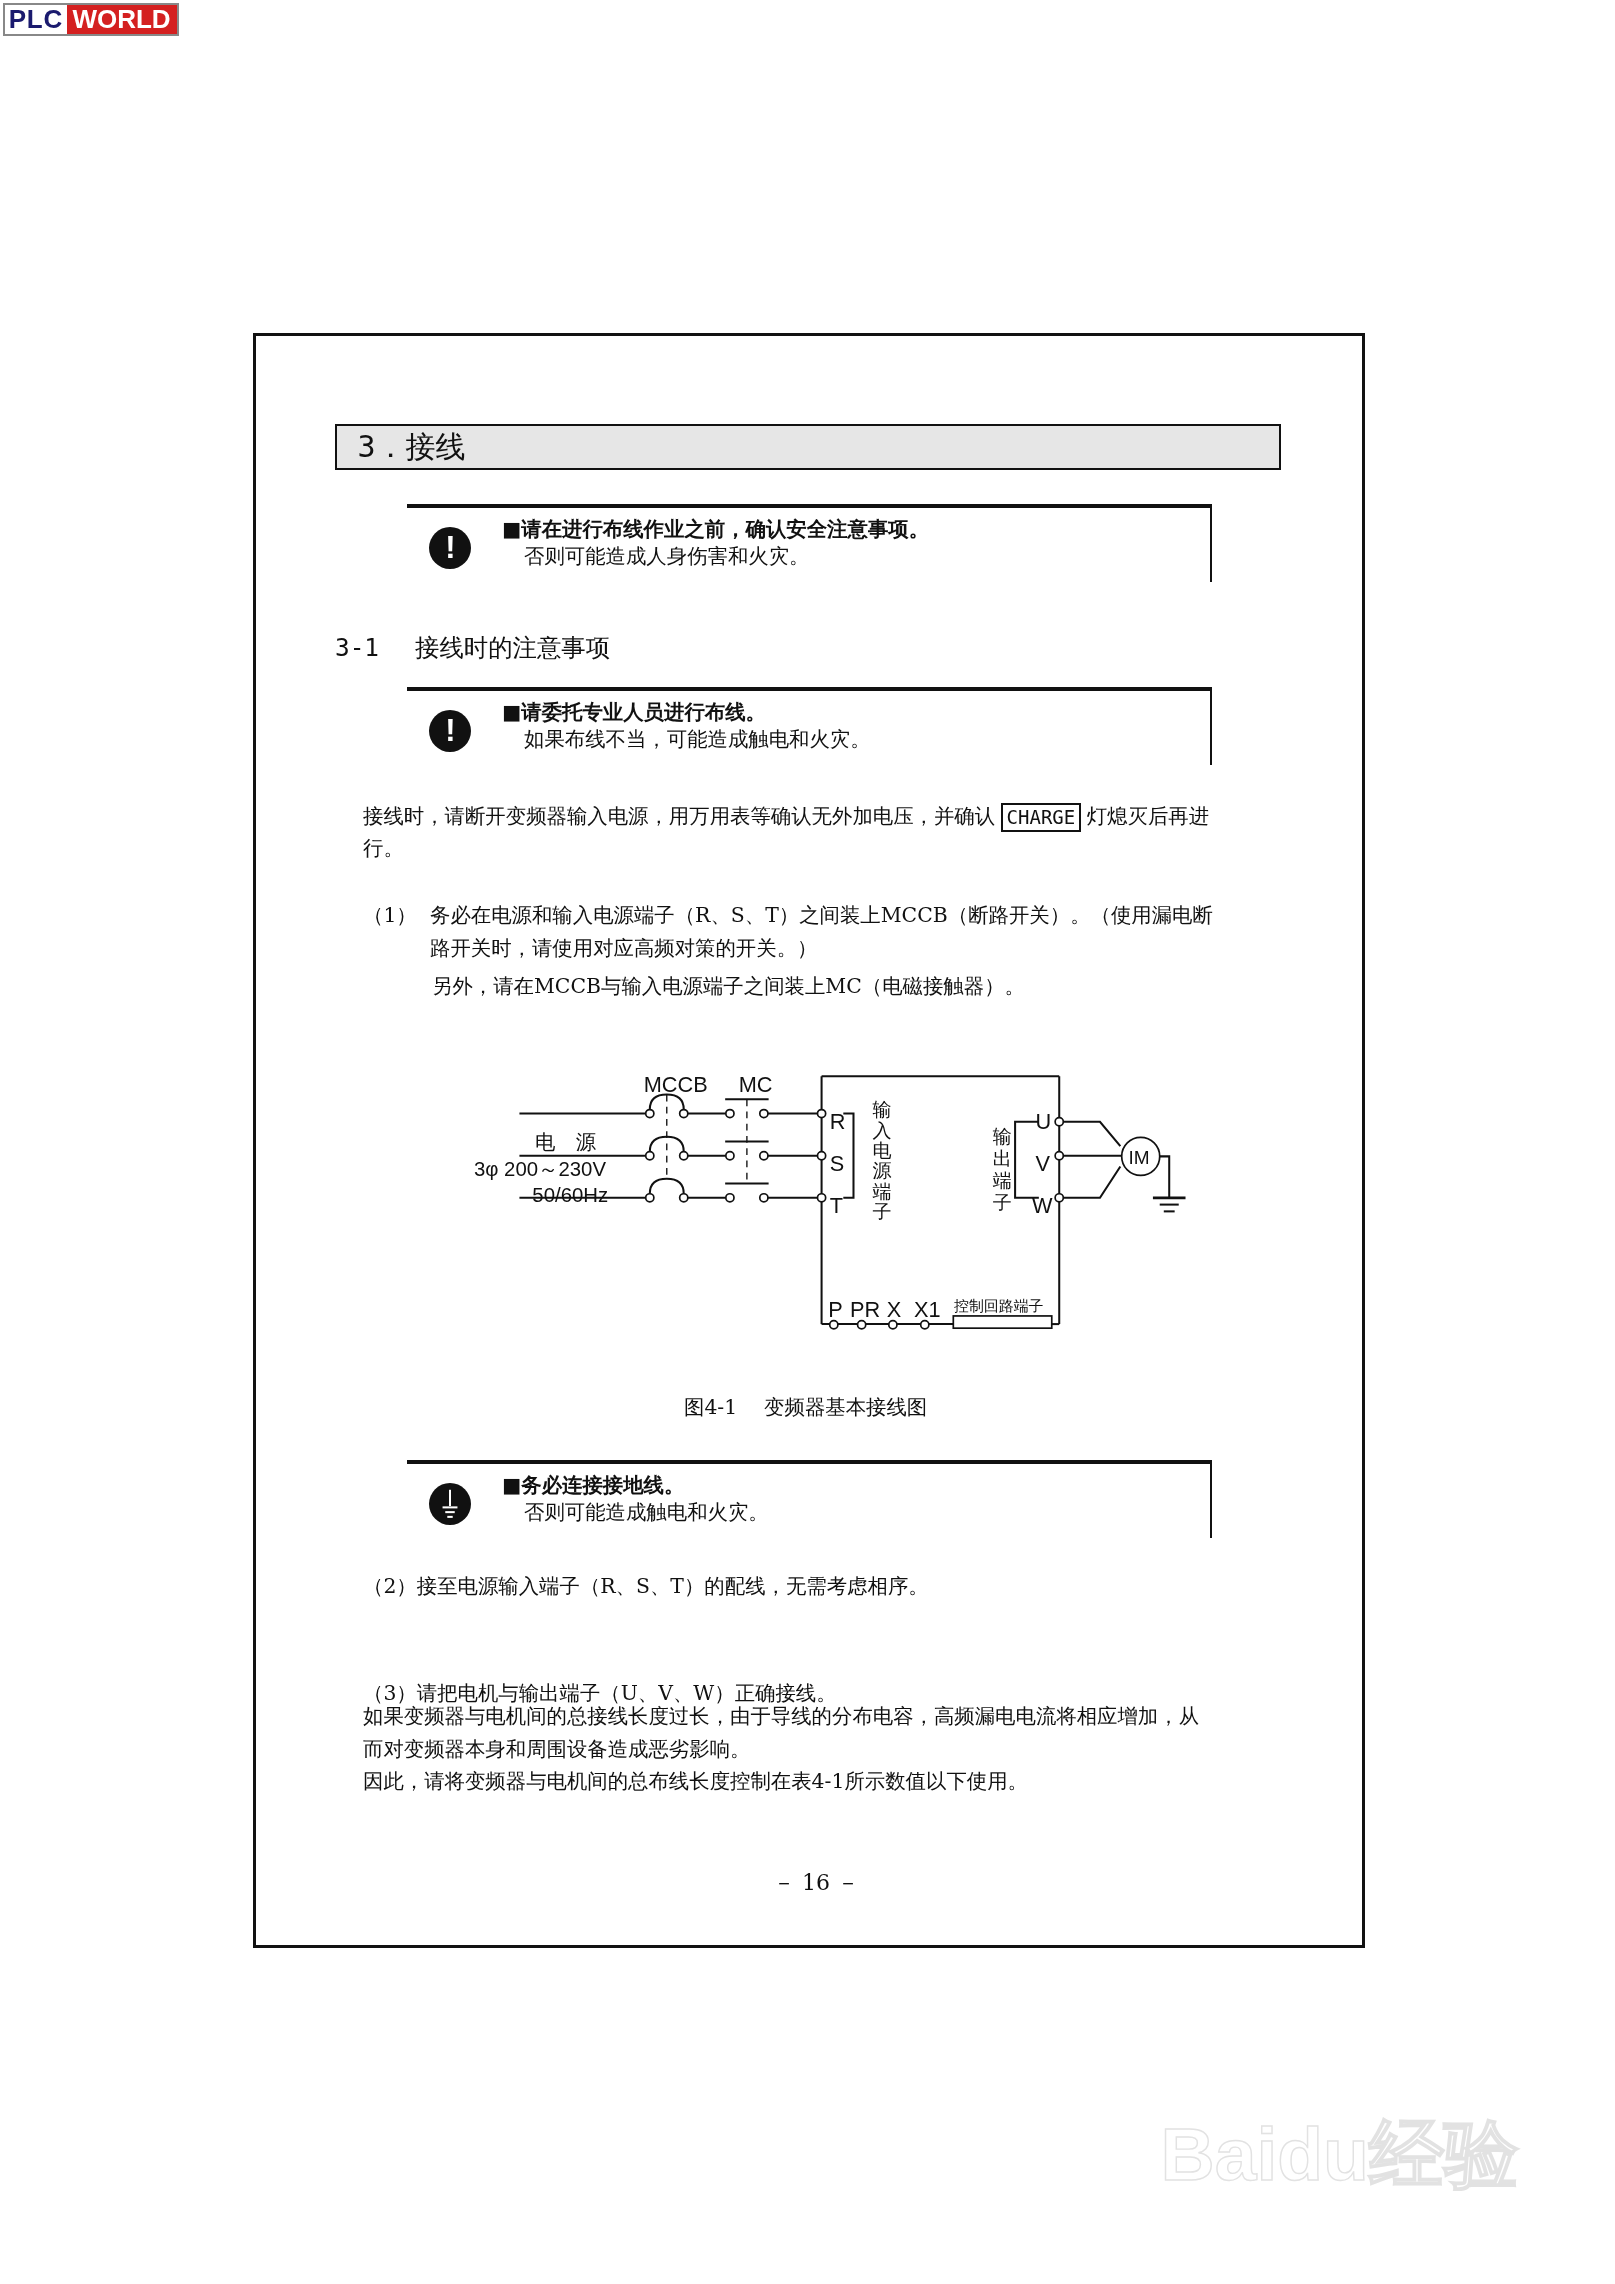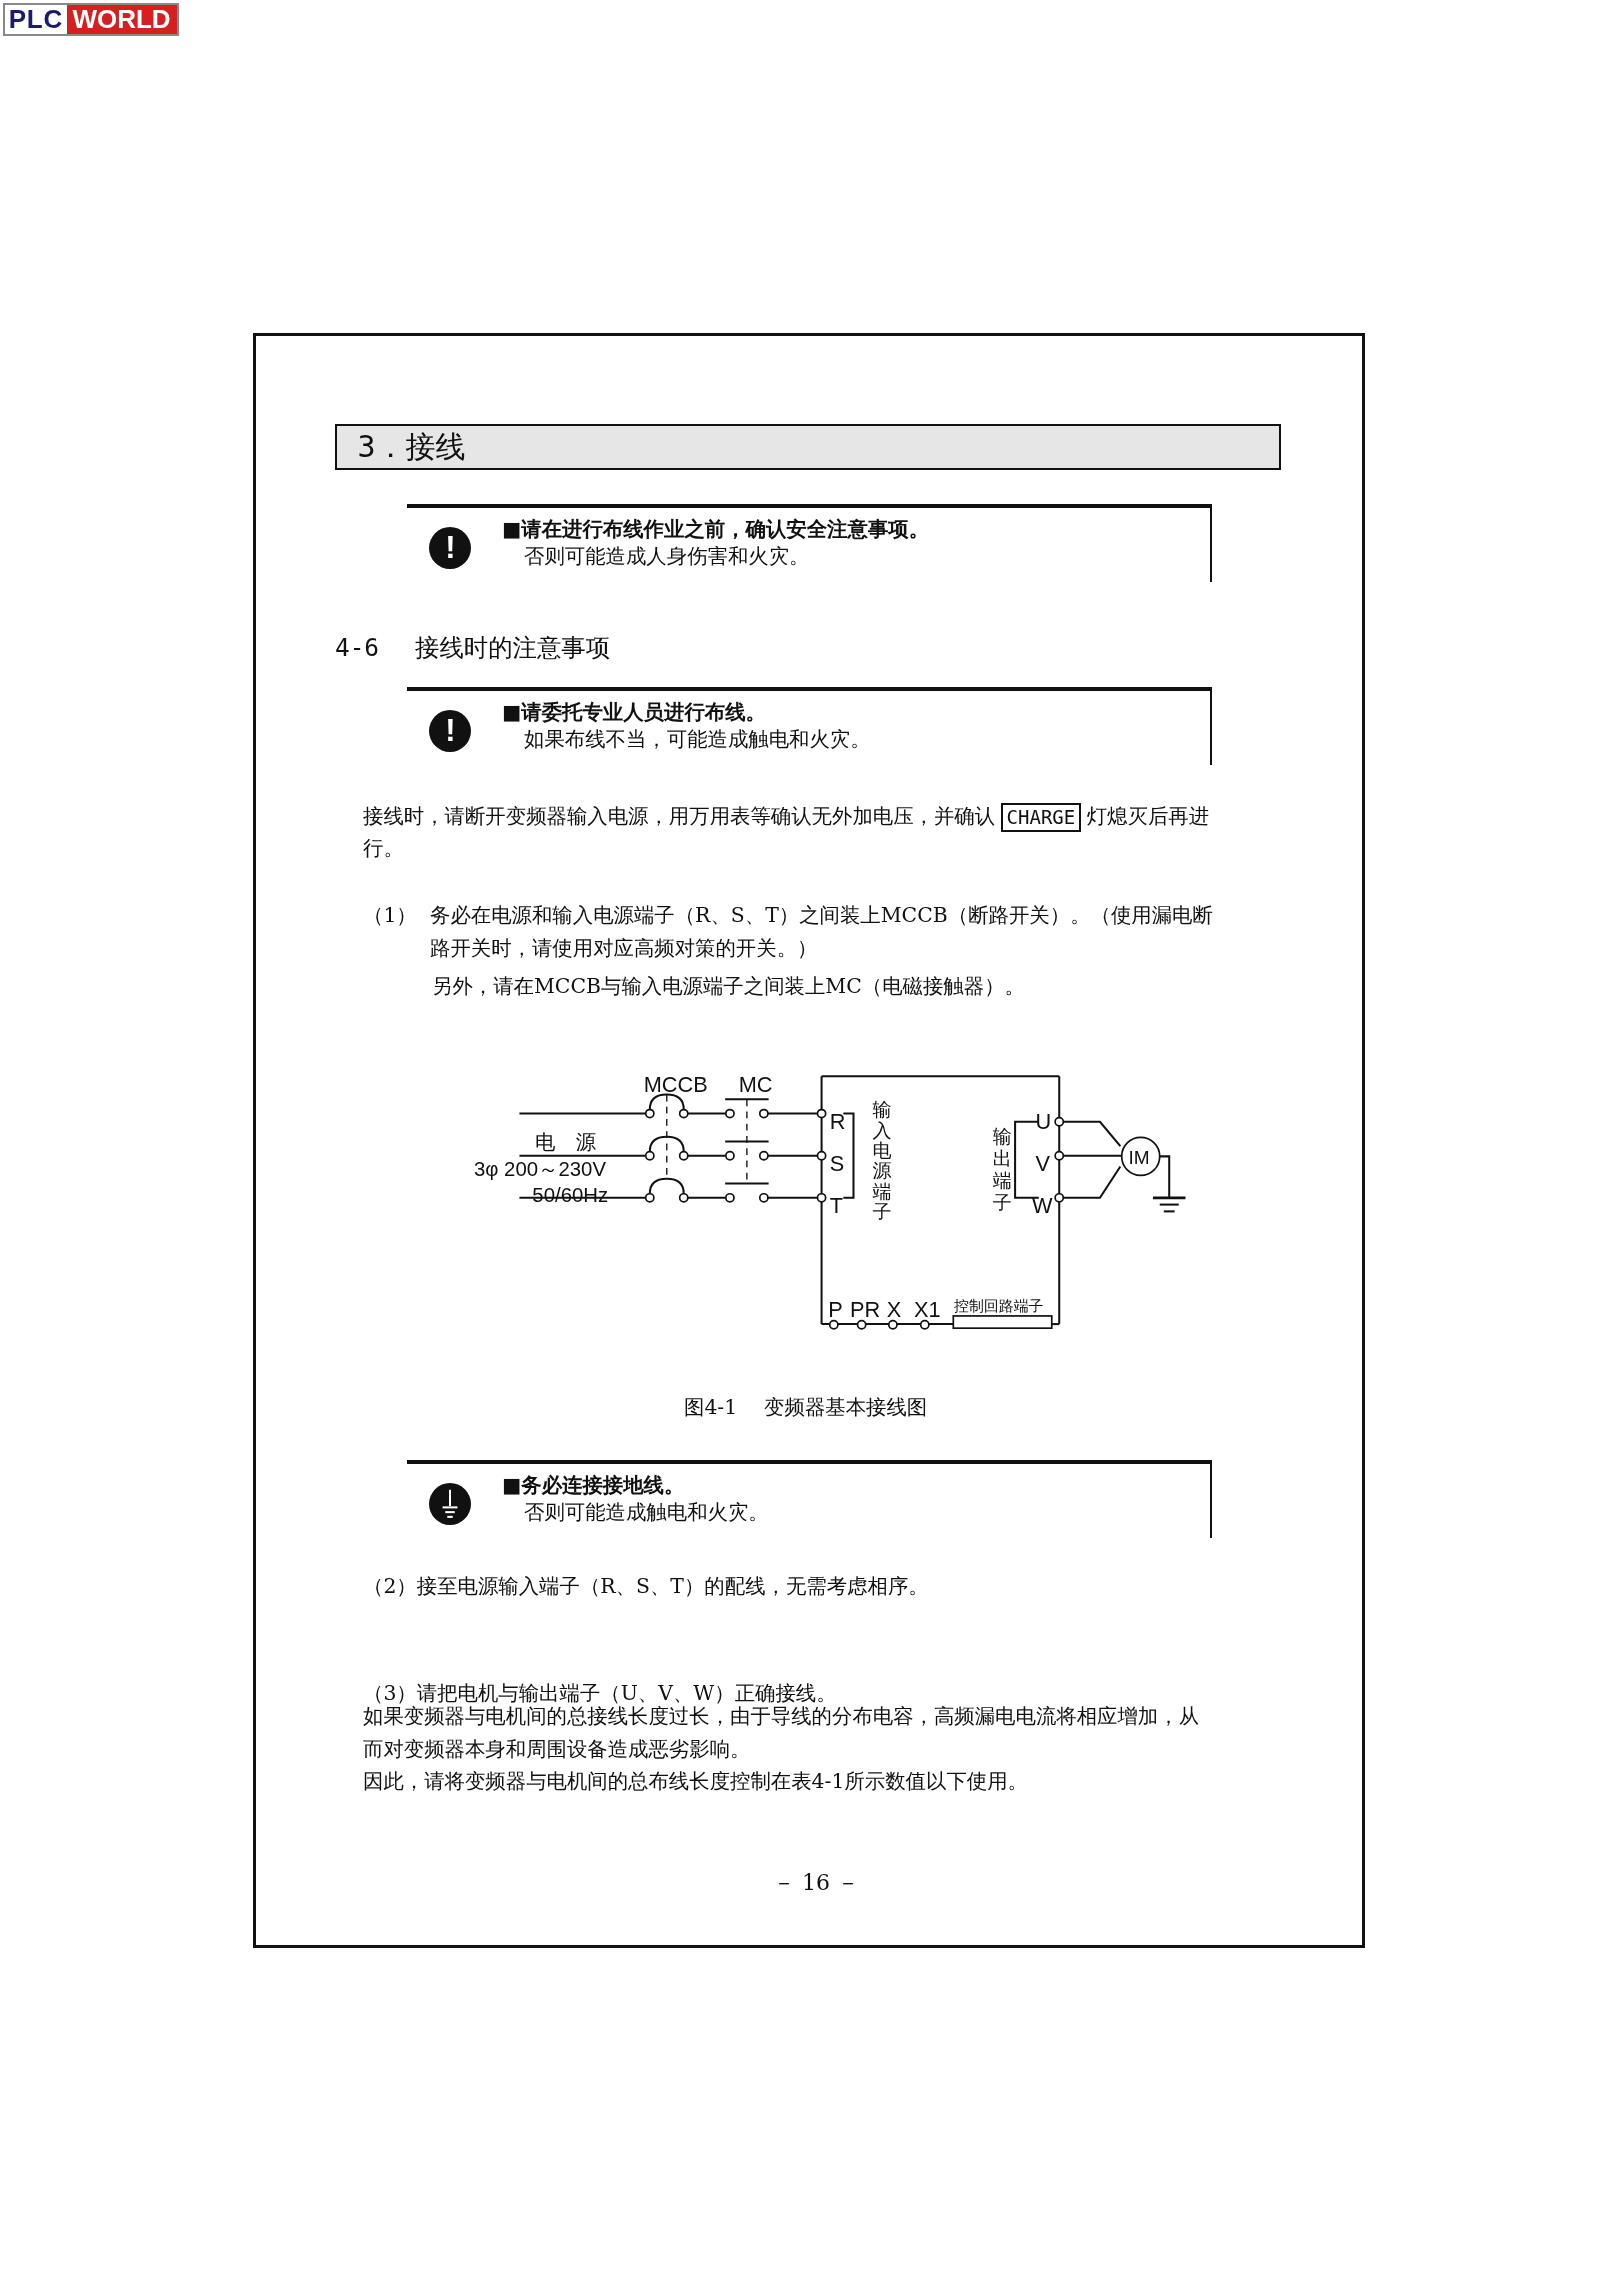--- a/index.html
+++ b/index.html
@@ -37,21 +37,21 @@
   <span>3．接线</span>
 </div>
 
 <div class="abs warn" style="top:504px;">
   <div class="icon">!</div>
   <div class="l1">■请在进行布线作业之前，确认安全注意事项。</div>
   <div class="l2">否则可能造成人身伤害和火灾。</div>
 </div>
 
 <div class="abs sec" style="left:335px; top:633px;">
-  <span style="font-family:'DejaVu Sans Mono',monospace;">4-6</span>
+  <span style="font-family:'DejaVu Sans Mono',monospace;">3-1</span>
   <span style="display:inline-block;width:20.4px;"></span>
   <span>接线时的注意事项</span>
 </div>
 
 <div class="abs warn" style="top:687px;">
   <div class="icon">!</div>
   <div class="l1">■请委托专业人员进行布线。</div>
   <div class="l2">如果布线不当，可能造成触电和火灾。</div>
 </div>
 
@@ -187,14 +187,15 @@
 
 <div class="abs p" style="left:363px; top:1570px;">（2）接至电源输入端子（R、S、T）的配线，无需考虑相序。</div>
 <div class="abs p" style="left:363px; top:1677px;">（3）请把电机与输出端子（U、V、W）正确接线。</div>
 <div class="abs p" style="left:363px; top:1700px;">如果变频器与电机间的总接线长度过长，由于导线的分布电容，高频漏电电流将相应增加，从</div>
 <div class="abs p" style="left:363px; top:1733px;">而对变频器本身和周围设备造成恶劣影响。</div>
 <div class="abs p" style="left:363px; top:1765px;">因此，请将变频器与电机间的总布线长度控制在表4-1所示数值以下使用。</div>
 
 <div class="abs pageno" style="left:773px; top:1868px;">－ 16 －</div>
 
 <div class="abs wm">
+  <div style="position:absolute; left:13.6px; top:61px; font-size:75px; font-weight:bold; font-family:'Liberation Sans',sans-serif; color:#fff; -webkit-text-stroke:1.4px #e2e2e2;">Baidu经验</div>
 </div>
 
 
 </body></html>

